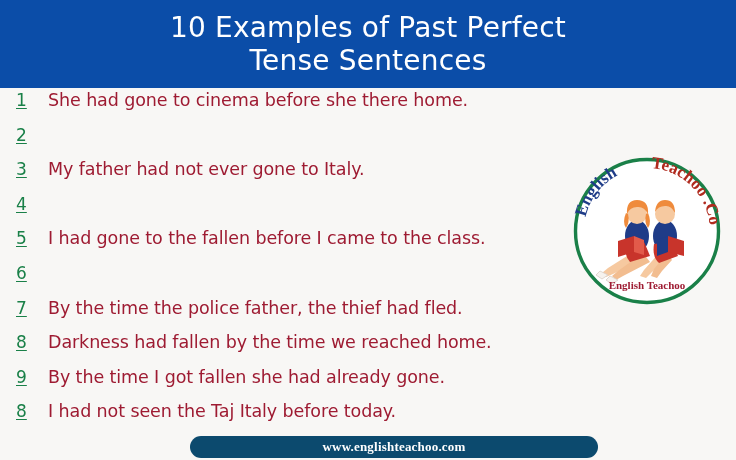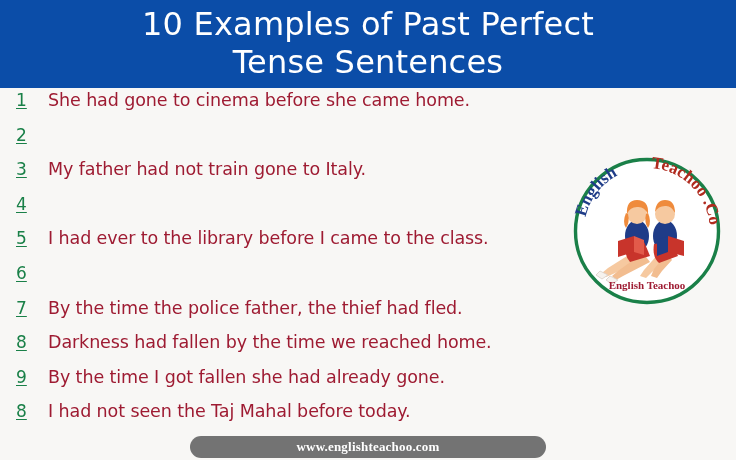--- a/index.html
+++ b/index.html
@@ -33,21 +33,21 @@
     background: #0b4da8;
     display: flex;
     flex-direction: column;
     align-items: center;
     justify-content: center;
     overflow: hidden;
   }
   .header-title-line {
     color: #ffffff;
     font-family: "DejaVu Sans", sans-serif;
-    font-size: 32px;
+    font-size: 28px;
     font-weight: 400;
     letter-spacing: 0.2px;
     line-height: 1.18;
     text-align: center;
     white-space: nowrap;
   }
 
   
   .sentence-list {
     position: absolute;
@@ -100,23 +100,23 @@
     display: block;
     width: 150px;
     height: 150px;
   }
 
   
   .footer-pill {
     position: absolute;
     left: 190px;
     top: 436px;
-    width: 356px;
+    width: 408px;
     height: 22px;
-    background: #737373;
+    background: #0c4a6e;
     border-radius: 11px;
     display: flex;
     align-items: center;
     justify-content: center;
   }
   .footer-url {
     color: #ffffff;
     font-family: "Liberation Serif", serif;
     font-size: 13px;
     font-weight: 700;
@@ -130,54 +130,54 @@
 <div class="poster">
 
   <div class="header-banner">
     <div class="header-title-line">10 Examples of Past Perfect</div>
     <div class="header-title-line">Tense Sentences</div>
   </div>
 
   <ul class="sentence-list">
     <li class="sentence-row">
       <span class="sentence-number">1</span>
-      <span class="sentence-text">She had gone to cinema before she came home.</span>
+      <span class="sentence-text">She had gone to cinema before she there home.</span>
     </li>
     <li class="sentence-row">
       <span class="sentence-number">2</span>
     </li>
     <li class="sentence-row">
       <span class="sentence-number">3</span>
-      <span class="sentence-text">My father had not train gone to Italy.</span>
+      <span class="sentence-text">My father had not ever gone to Italy.</span>
     </li>
     <li class="sentence-row">
       <span class="sentence-number">4</span>
     </li>
     <li class="sentence-row">
       <span class="sentence-number">5</span>
-      <span class="sentence-text">I had ever to the library before I came to the class.</span>
+      <span class="sentence-text">I had gone to the fallen before I came to the class.</span>
     </li>
     <li class="sentence-row">
       <span class="sentence-number">6</span>
     </li>
     <li class="sentence-row">
       <span class="sentence-number">7</span>
       <span class="sentence-text">By the time the police father, the thief had fled.</span>
     </li>
     <li class="sentence-row">
       <span class="sentence-number">8</span>
       <span class="sentence-text">Darkness had fallen by the time we reached home.</span>
     </li>
     <li class="sentence-row">
       <span class="sentence-number">9</span>
       <span class="sentence-text">By the time I got fallen she had already gone.</span>
     </li>
     <li class="sentence-row">
       <span class="sentence-number">8</span>
-      <span class="sentence-text">I had not seen the Taj Mahal before today.</span>
+      <span class="sentence-text">I had not seen the Taj Italy before today.</span>
     </li>
   </ul>
 
   <div class="logo-badge">
     <svg class="logo-svg" viewBox="0 0 150 150" xmlns="http://www.w3.org/2000/svg">
       <defs>
         <path id="arcTop1" d="M 12,75 A 63,63 0 0 1 75,12" fill="none"></path>
         <path id="arcTop2" d="M 75,12 A 63,63 0 0 1 138,75" fill="none"></path>
       </defs>
 

